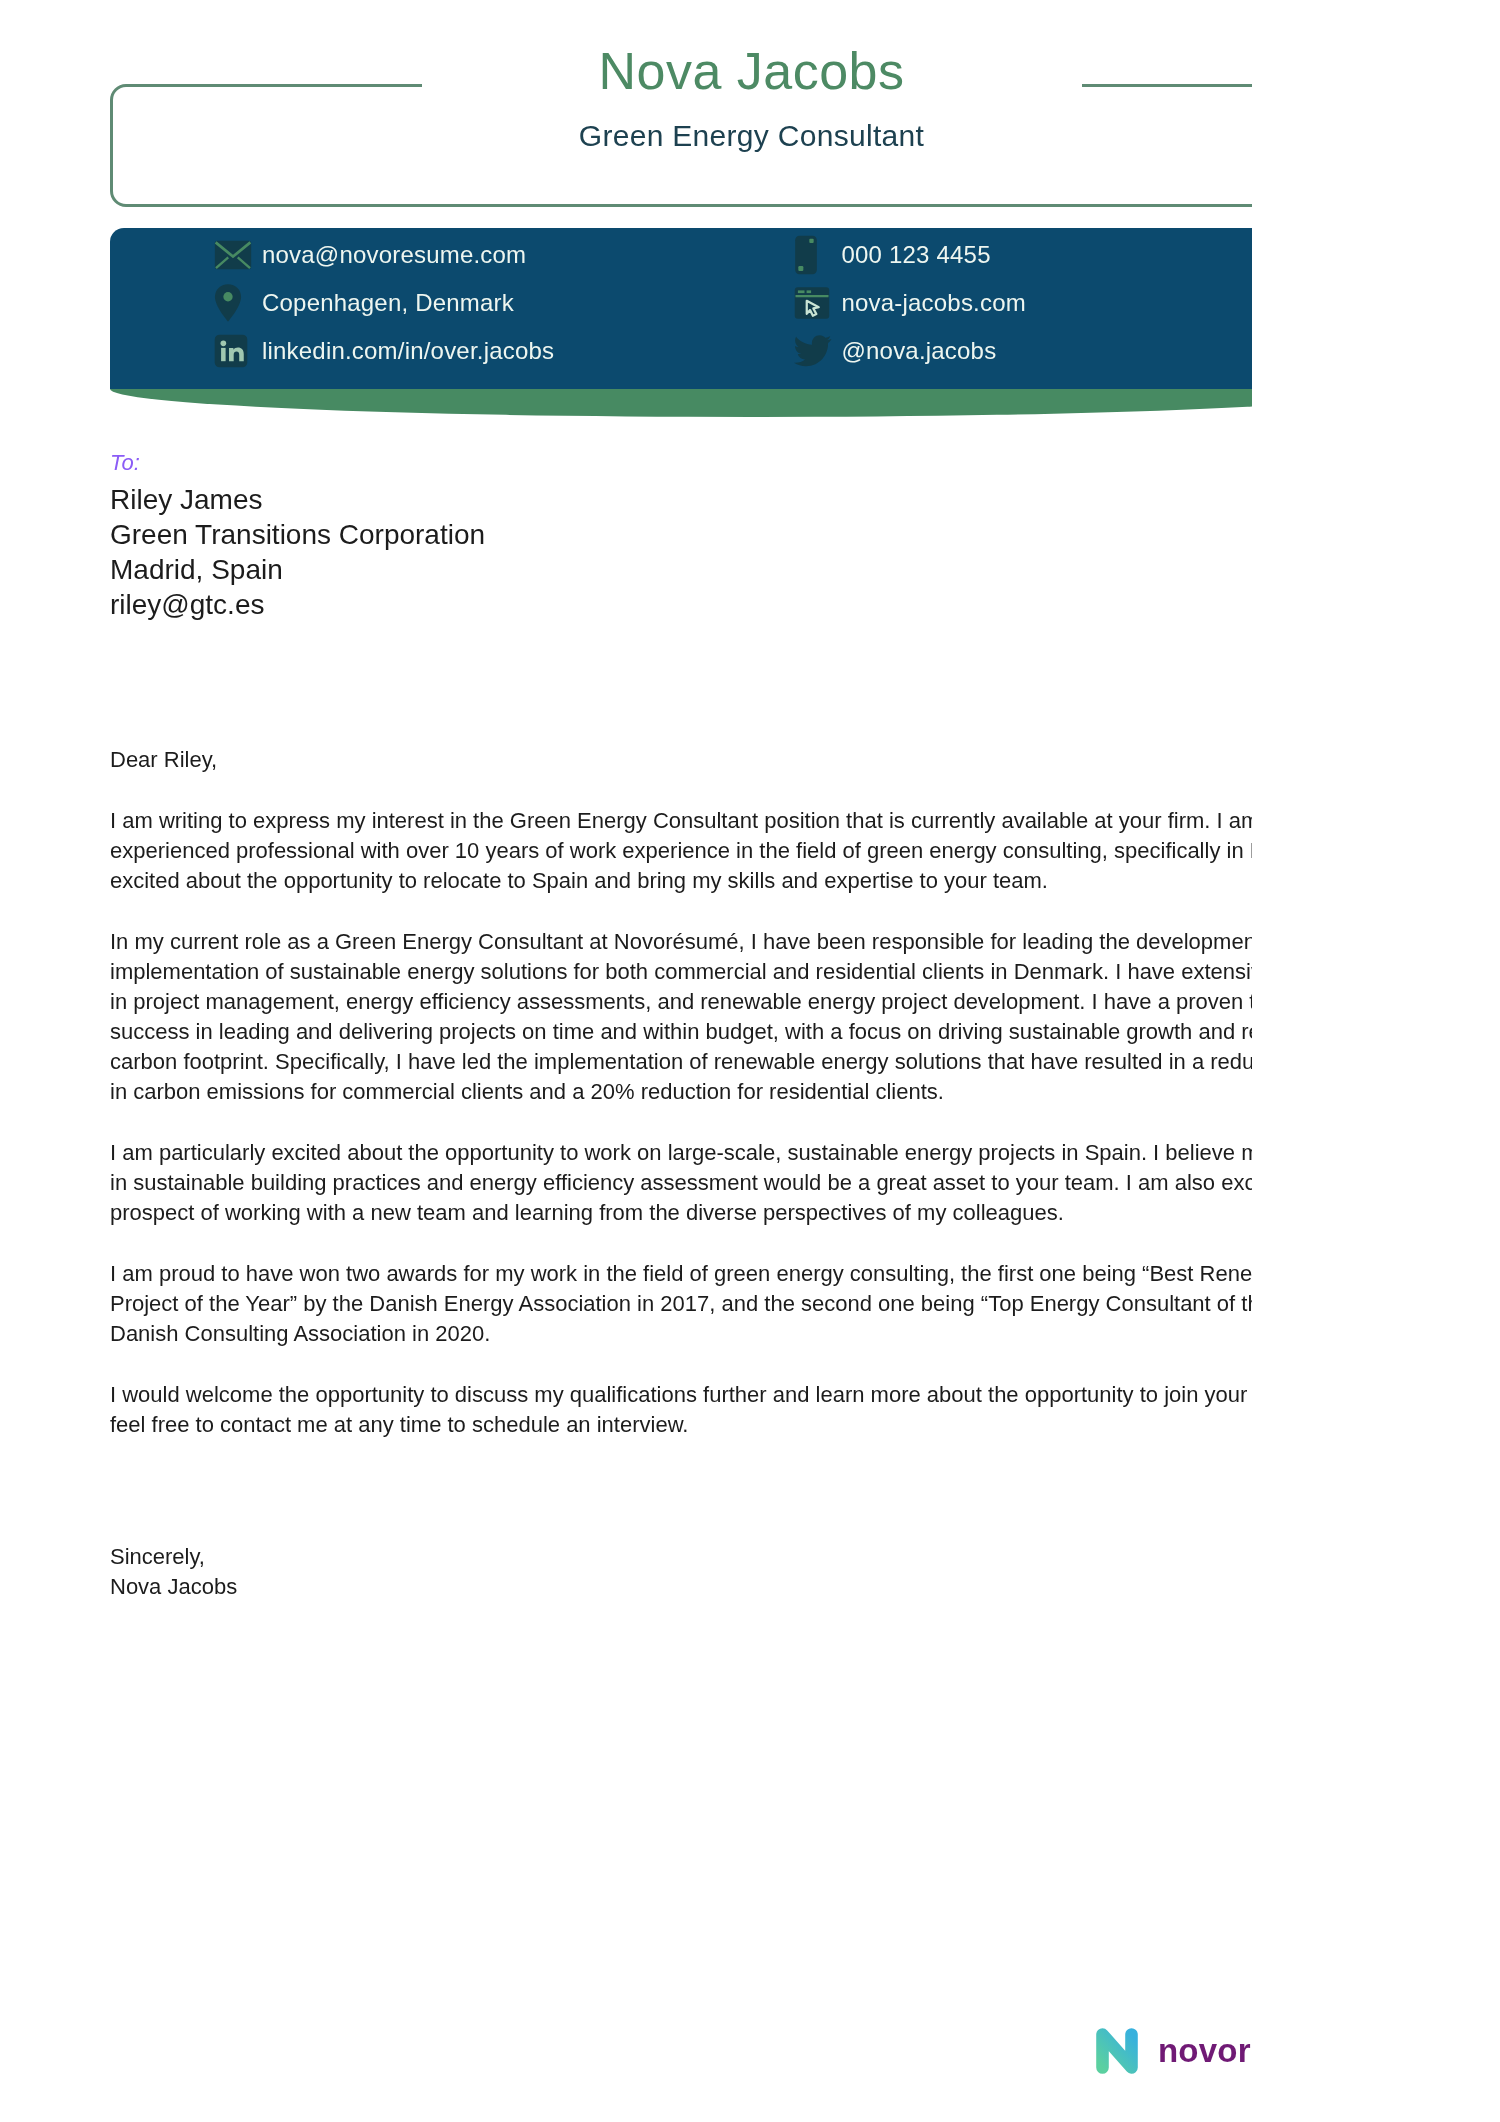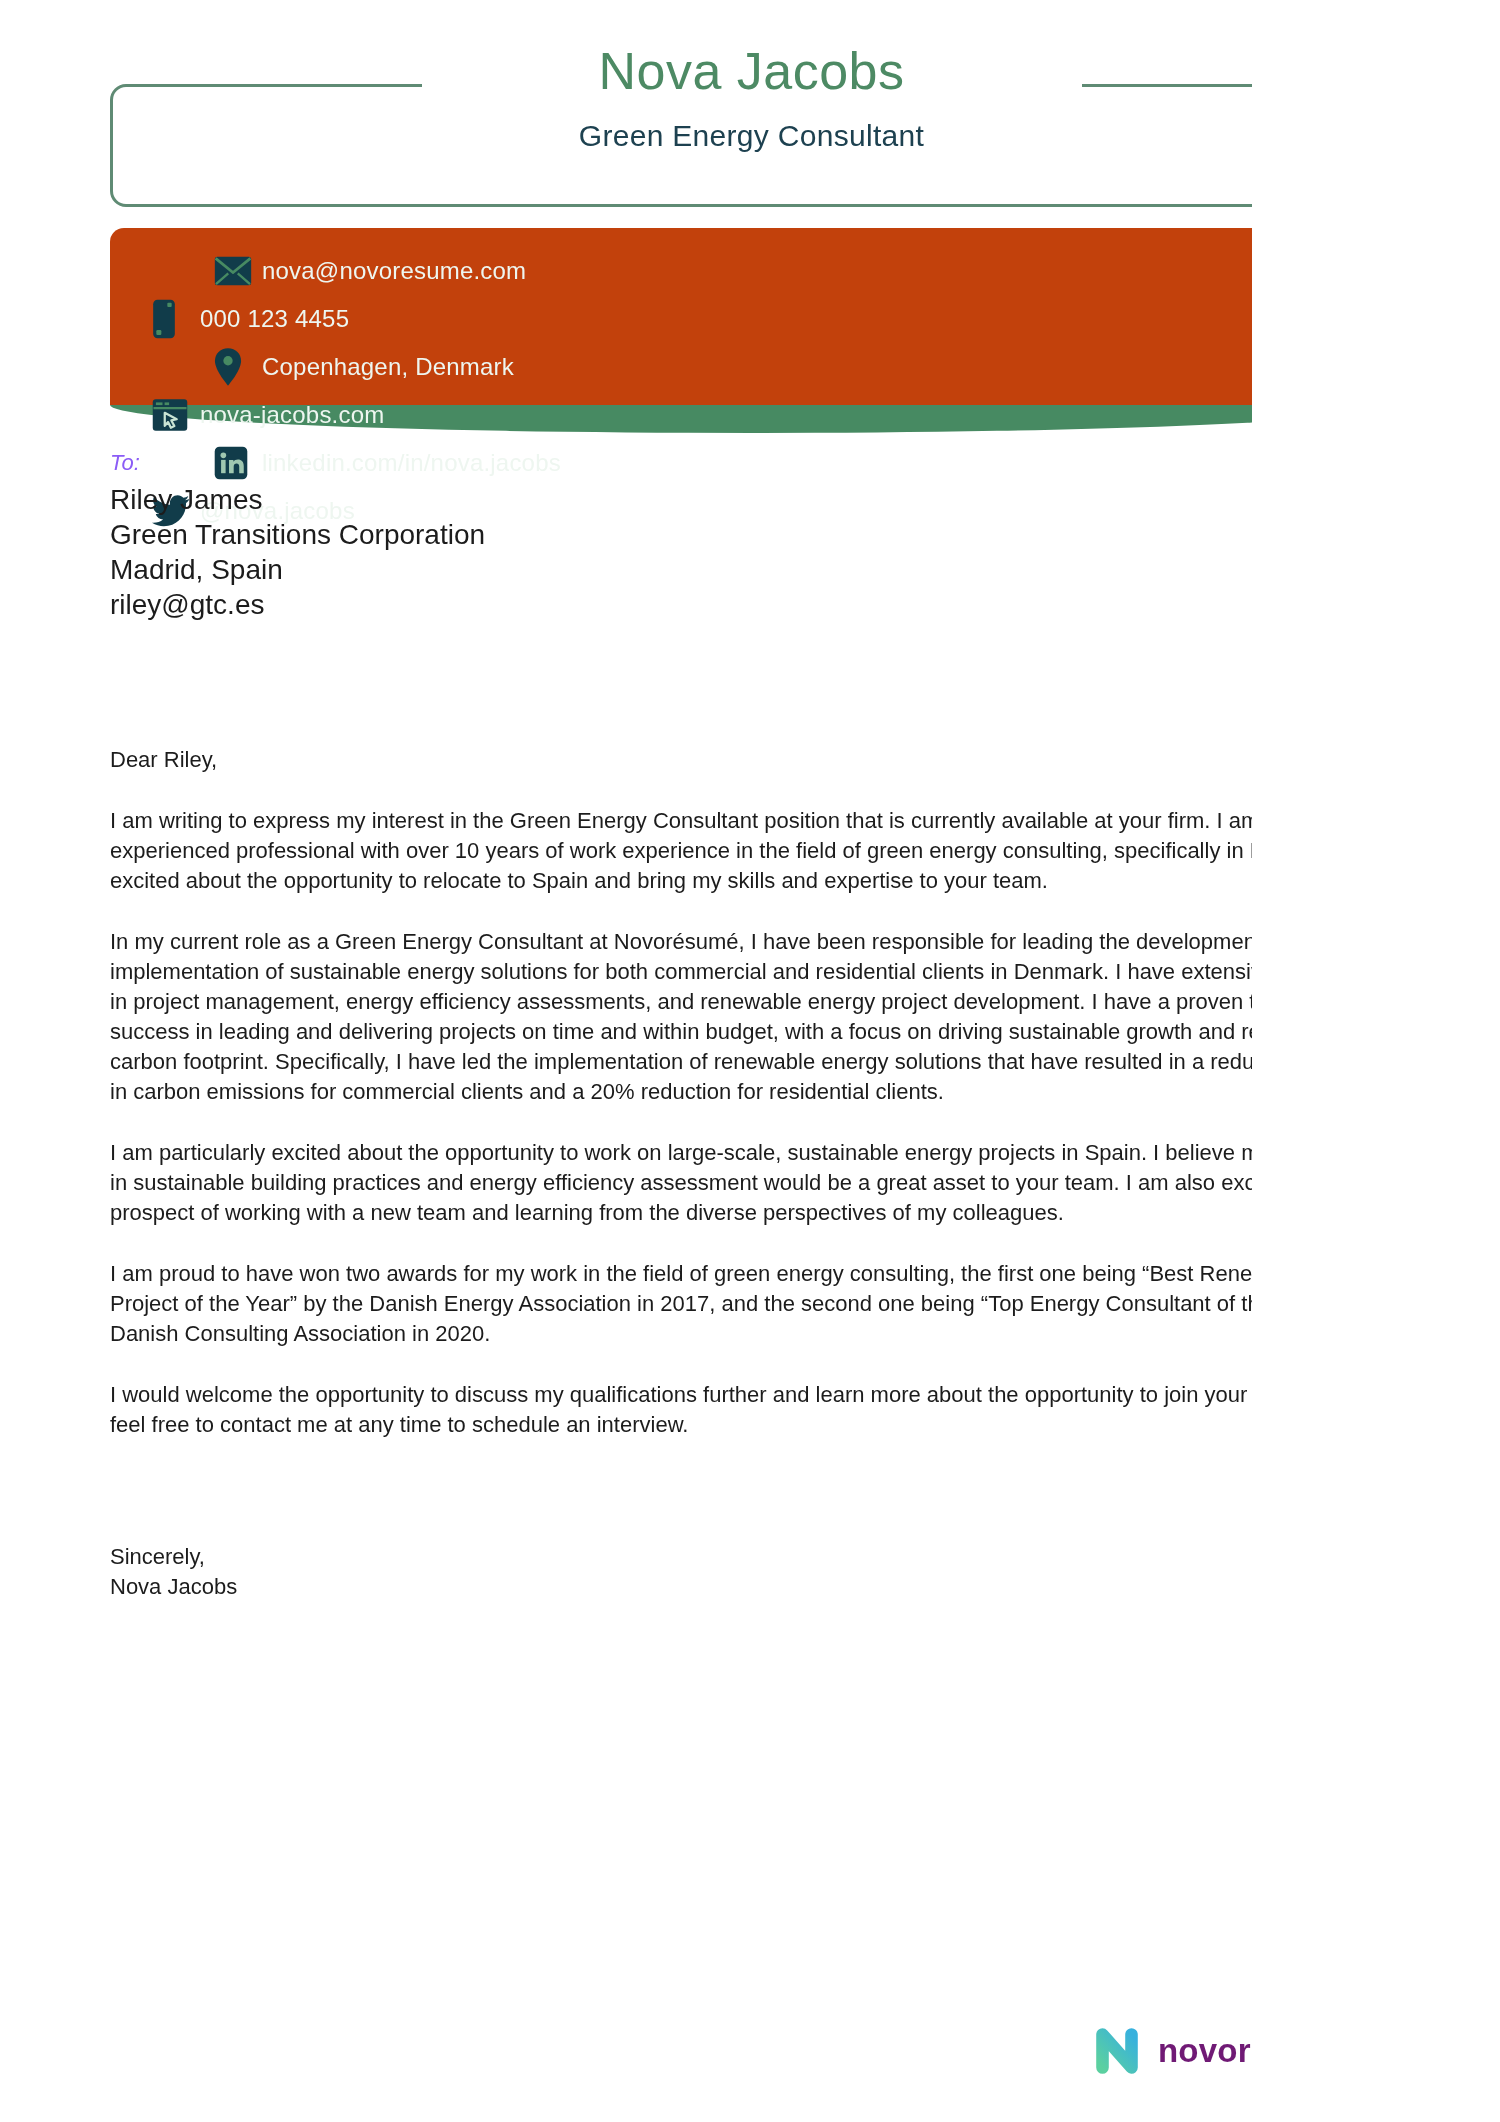--- a/index.html
+++ b/index.html
@@ -20,22 +20,22 @@
     margin:0;font-size:52px;font-weight:500;color:#4d8a64;letter-spacing:.5px;white-space:nowrap;
   }
   .doc-title{
     position:absolute;left:0;right:0;top:32px;text-align:center;
     font-size:30px;font-weight:500;color:#1d4150;letter-spacing:.3px;
   }
 
   
   .contact-bar{position:absolute;left:110px;top:228px;width:1283px;}
   .bar-body{
-    background:#c2410c;border-radius:14px 14px 0 0;height:158px;
-    display:grid;grid-template-columns:1fr;align-content:start;padding-top:19px;
+    background:#0c4a6e;border-radius:14px 14px 0 0;height:158px;
+    display:grid;grid-template-columns:1fr 1fr;align-content:start;padding-top:3px;
   }
   .bar-curve{
     height:28px;background:#478a62;
     border-radius:0 0 50% 50% / 0 0 100% 100%;
   }
   .contact-item{display:flex;align-items:center;height:48px;}
   .contact-item.col-left{padding-left:104px;}
   .contact-item.col-right{padding-left:42px;}
   .cicon{width:48px;display:flex;align-items:center;justify-content:flex-start;flex:0 0 48px;}
   .cicon svg{display:block;}
@@ -121,21 +121,21 @@
 
       <div class="contact-item col-left">
         <span class="cicon">
           <svg width="34" height="34" viewBox="0 0 24 24">
             <rect x="0.5" y="0.5" width="23" height="23" rx="3.4" fill="#113c4a"></rect>
             <circle cx="6.6" cy="6.6" r="2" fill="#9fc7b0"></circle>
             <rect x="5" y="9.8" width="3.2" height="9.4" fill="#9fc7b0"></rect>
             <path d="M10.6 9.8 h3.1 v1.3 c0.6-0.9 1.8-1.5 3.2-1.5 c2.5 0 4.1 1.7 4.1 4.5 v5.1 h-3.2 v-4.6 c0-1.4-0.7-2.2-1.9-2.2 c-1.2 0-2 0.8-2 2.2 v4.6 h-3.3 Z" fill="#9fc7b0"></path>
           </svg>
         </span>
-        <span class="ctext">linkedin.com/in/nova.jacobs</span>
+        <span class="ctext">linkedin.com/in/over.jacobs</span>
       </div>
 
       <div class="contact-item col-right">
         <span class="cicon">
           <svg width="38" height="32" viewBox="0 0 24 20">
             <path d="M23.6 2.4 c-0.9 0.4-1.8 0.7-2.8 0.8 c1-0.6 1.8-1.6 2.1-2.7 c-0.9 0.6-2 1-3.1 1.2 C18.9 0.7 17.6 0 16.2 0 c-2.7 0-4.9 2.2-4.9 4.9 c0 0.4 0 0.8 0.1 1.1 C7.3 5.8 3.7 3.9 1.3 1 C0.9 1.7 0.7 2.5 0.7 3.4 c0 1.7 0.9 3.2 2.2 4.1 C2.1 7.5 1.3 7.3 0.7 6.9 v0.1 c0 2.4 1.7 4.4 3.9 4.8 c-0.7 0.2-1.5 0.2-2.2 0.1 c0.6 2 2.4 3.4 4.6 3.4 C5.3 16.6 3.2 17.4 0.9 17.4 c-0.3 0-0.6 0-0.9 0 c2.2 1.4 4.8 2.2 7.5 2.2 c9.1 0 14-7.5 14-14 c0-0.2 0-0.4 0-0.6 C22.5 4.3 23.1 3.4 23.6 2.4 Z" fill="#113c4a"></path>
           </svg>
         </span>
         <span class="ctext">@nova.jacobs</span>
       </div>

